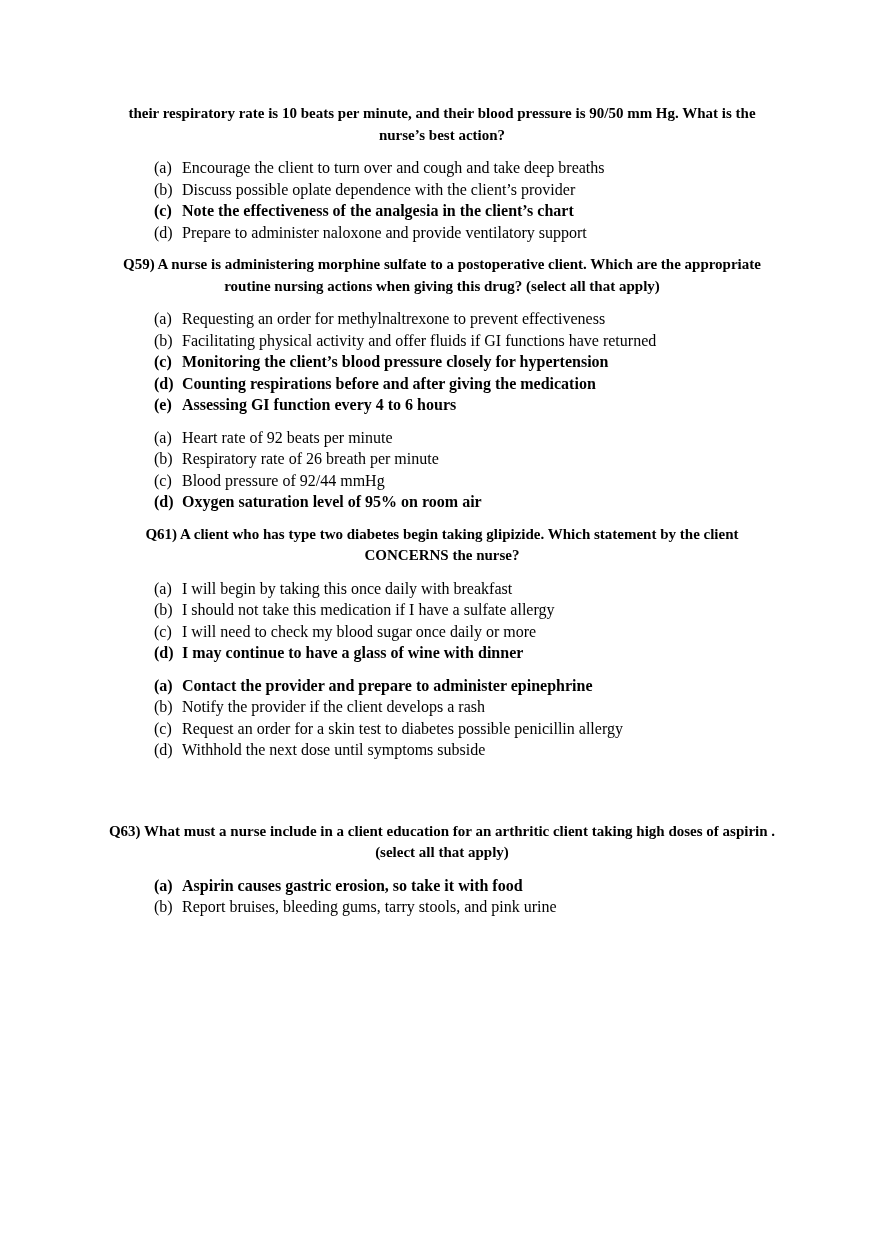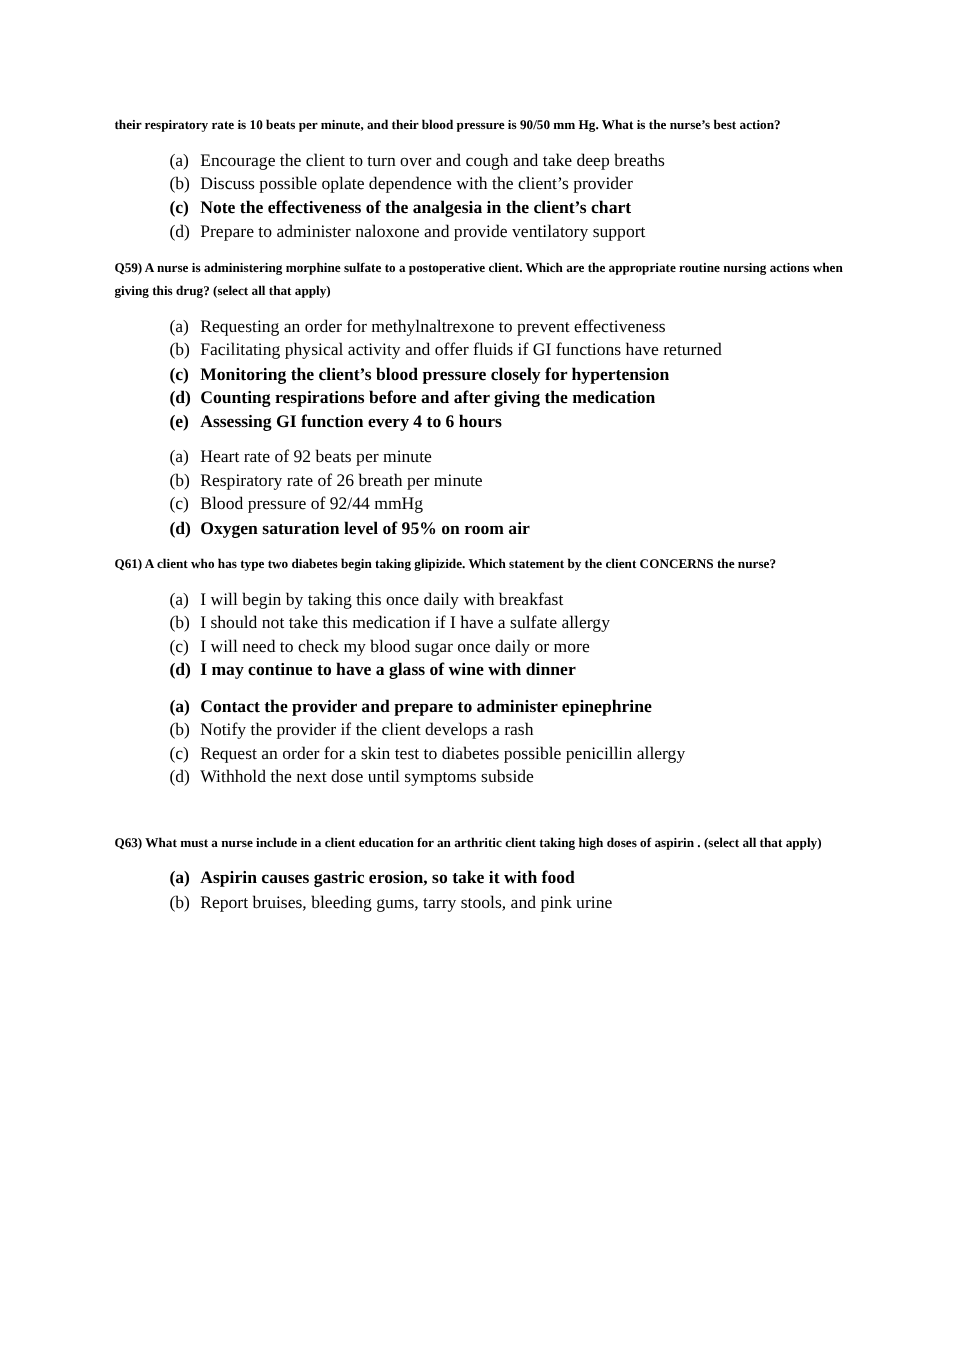--- a/index.html
+++ b/index.html
@@ -20,28 +20,28 @@
     height: 1247px;
     padding: 103px 100px 0 104px;
   }
   .content {
     width: 676px;
   }
   .question {
     margin: 0;
   }
   .question.extra-gap {
-    margin-top: 38px;
+    margin-top: 60px;
   }
   .heading {
     font-weight: bold;
-    font-size: 12px;
+    font-size: 15px;
     line-height: 21.5px;
     margin: 0 0 11px 0;
-    text-align: left;
+    text-align: center;
   }
   .options {
     list-style: none;
     margin: 0 0 11px 0;
     padding: 0 0 0 50px;
     font-size: 16px;
     line-height: 21.5px;
   }
   .option {
     display: flex;

